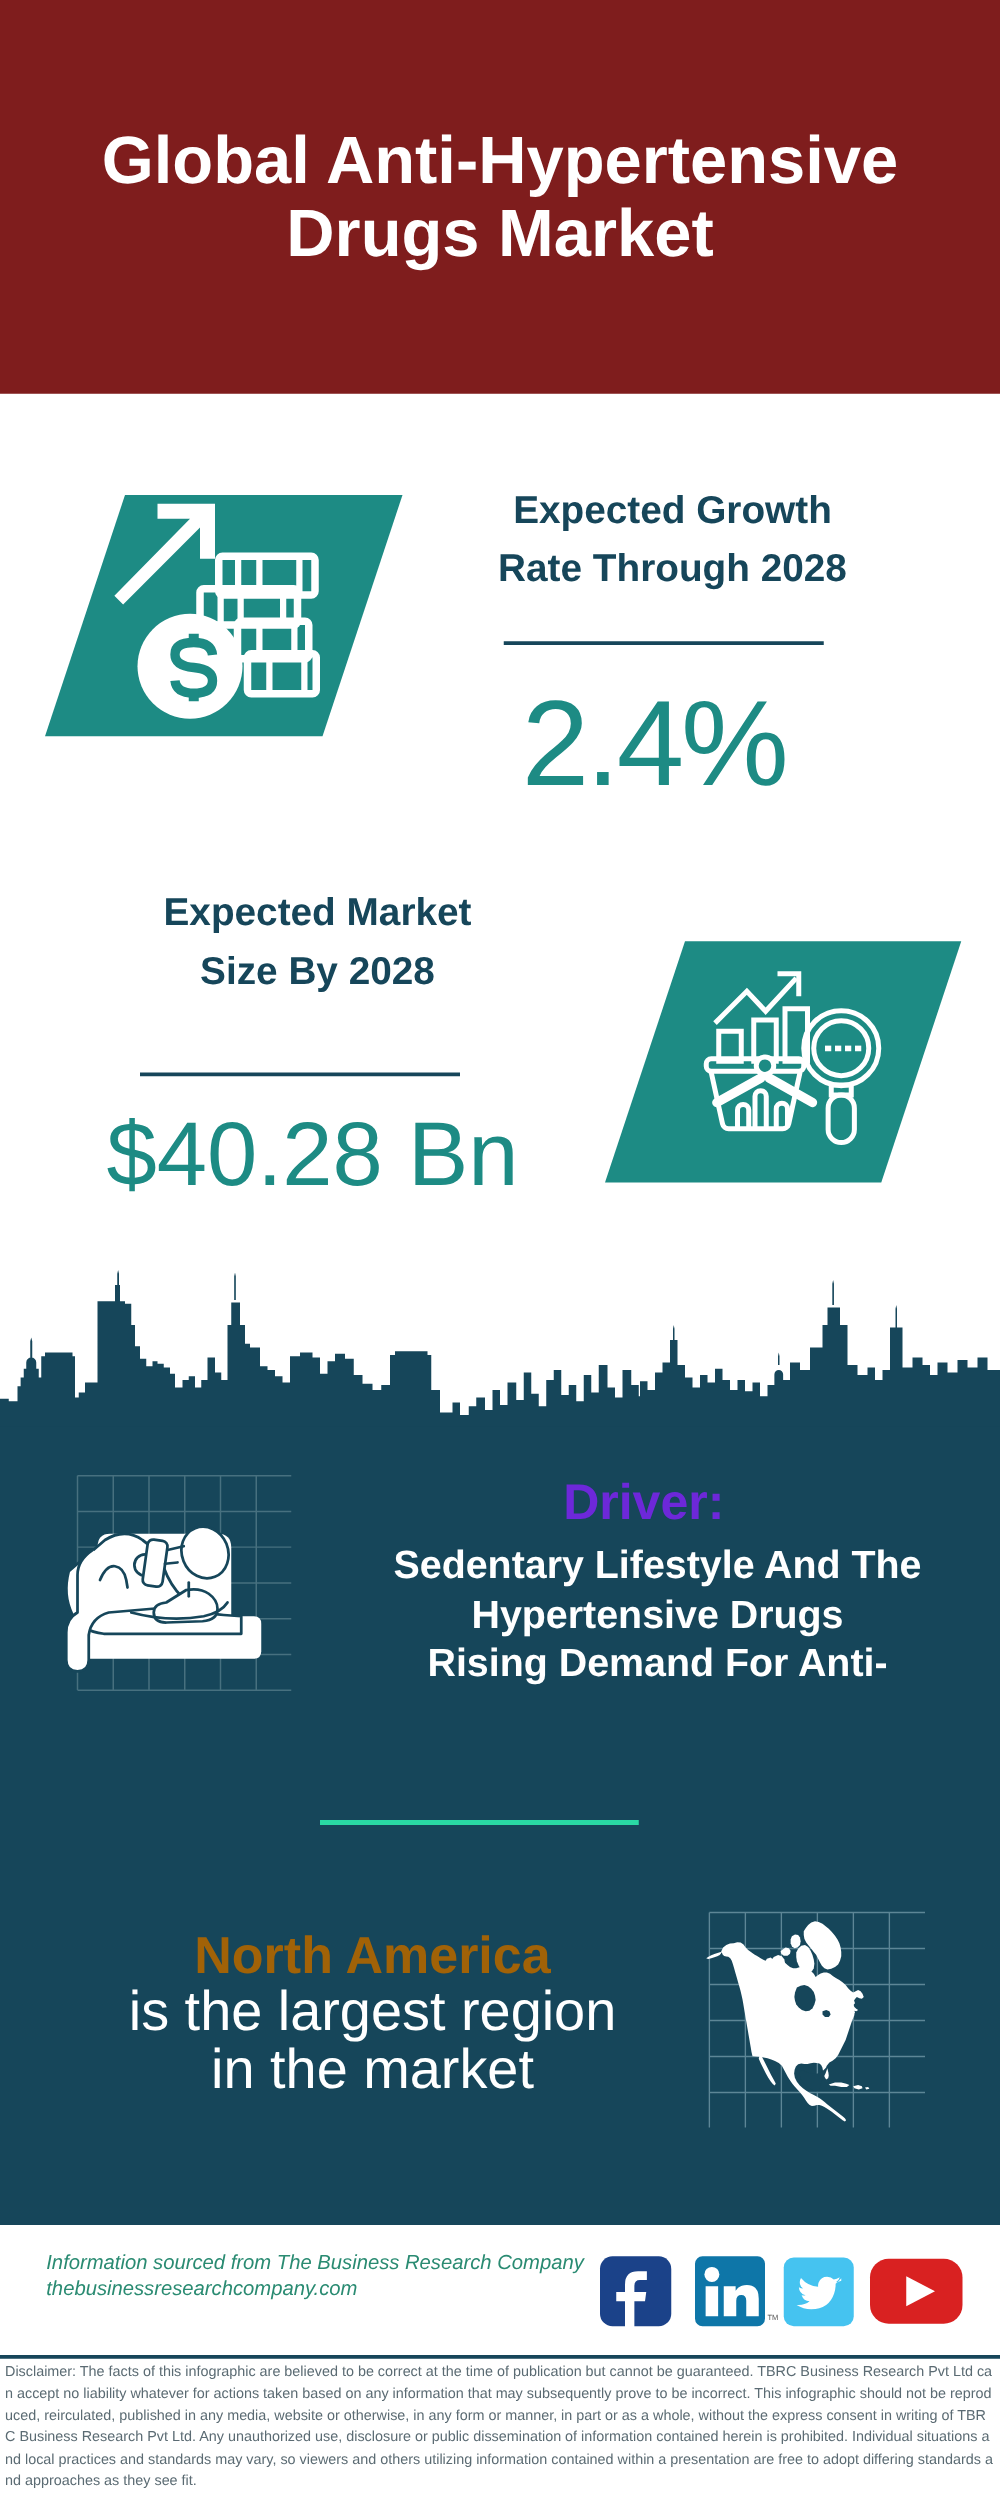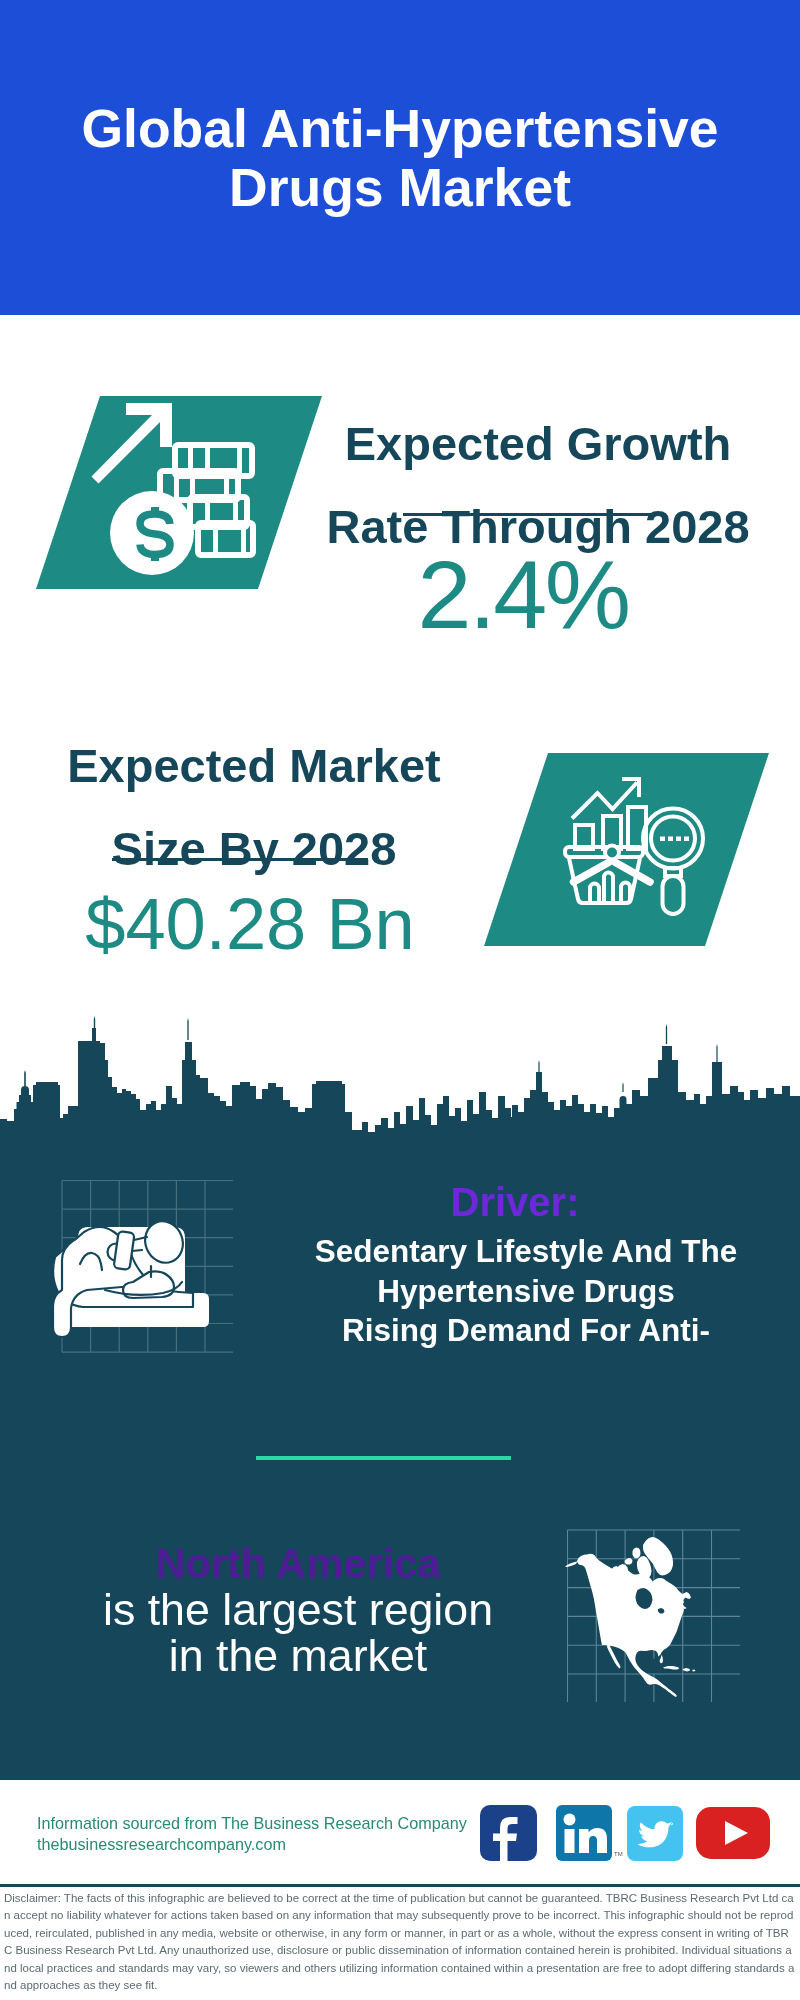--- a/index.html
+++ b/index.html
@@ -1,34 +1,34 @@
 <!DOCTYPE html>
 <html><head>
 <meta charset="utf-8">
 <style>
   html,body{margin:0;padding:0;}
   body{width:800px;height:2000px;background:#fff;font-family:"Liberation Sans",sans-serif;overflow:hidden;}
   .page{position:relative;width:800px;height:2000px;background:#fff;overflow:hidden;}
 
-  .header{position:absolute;left:0;top:0;width:800px;height:315px;background:#1d4ed8;}
+  .header{position:absolute;left:0;top:0;width:800px;height:315px;background:#7f1d1d;}
   .header-title{position:absolute;left:50px;top:99px;width:700px;text-align:center;color:#ffffff;
     font-size:53.5px;font-weight:bold;line-height:59px;}
 
-  .stat-title{color:#16465a;font-weight:bold;font-size:47px;line-height:47px;text-align:center;letter-spacing:0px;margin-top:36px;}
+  .stat-title{color:#16465a;font-weight:bold;font-size:31px;line-height:47px;text-align:center;letter-spacing:0px;}
   .stat-rule{position:absolute;height:3px;background:#16465a;}
   .stat-value{color:#1d8b84;text-align:center;font-weight:400;}
 
   .dark-body{position:absolute;left:0;top:1140px;width:800px;height:640px;background:#16465a;}
   .skyline-wrap{position:absolute;left:0;top:1000px;width:800px;height:160px;}
 
   .driver-label{color:#6d28d9;font-weight:bold;font-size:40px;line-height:44px;text-align:center;position:relative;left:-11px;}
   .driver-text{color:#ffffff;font-weight:bold;font-size:31.5px;line-height:39.5px;text-align:center;}
   .mint-rule{position:absolute;height:4px;background:#2ad9a4;}
 
-  .region-hl{color:#4c1d95;font-weight:bold;font-size:41.6px;line-height:46px;text-align:center;}
+  .region-hl{color:#a16207;font-weight:bold;font-size:41.6px;line-height:46px;text-align:center;}
   .region-txt{color:#ffffff;font-size:44.7px;line-height:46px;text-align:center;font-weight:400;}
 
   .footer{position:absolute;left:0;top:1780px;width:800px;height:220px;background:#ffffff;}
   .src-line{color:#2a8b72;font-size:16.2px;line-height:20.7px;white-space:nowrap;}
   .footer-rule{position:absolute;left:0;width:800px;height:3px;background:#16465a;}
   .disclaimer{position:absolute;color:#5b6b73;font-size:11.5px;line-height:17.4px;text-align:left;word-break:break-all;}
   svg{display:block;overflow:visible;}
 </style>
 </head>
 <body>
@@ -206,21 +206,21 @@
       <path d="M 102.0 137.5 L 100.0 140.0 L 97.6 142.2 L 94.8 143.6 L 91.8 144.2 L 88.8 144.0 L 86.0 143.0 L 83.4 141.8 L 81.2 141.2 L 80.0 142.6 L 79.8 145.2 L 80.6 148.0 L 82.2 150.6 L 84.2 153.0 L 86.6 155.0 L 89.2 156.6 L 91.8 157.8 L 94.2 158.4 L 95.6 157.0 L 96.2 154.4 L 96.8 151.6 L 97.8 149.0 L 99.0 146.4 L 100.4 143.8 L 101.4 141.0 L 102.0 139.0 Z" fill="#16465a"></path>
   </svg>
 
   <div style="position:absolute;left:48px;top:1541px;width:500px;">
     <div class="region-hl">North America</div>
     <div class="region-txt">is the largest region</div>
     <div class="region-txt">in the market</div>
   </div>
 
   <div class="footer">
-    <div style="position:absolute;left:37px;top:33px;">
+    <div style="position:absolute;left:37px;top:20px;font-style:italic;">
       <div class="src-line">Information sourced from The Business Research Company</div>
       <div class="src-line">thebusinessresearchcompany.com</div>
     </div>
 
     <svg style="position:absolute;left:0;top:0;" width="800" height="220" viewBox="0 1780 800 220">
       <g>
         <rect x="480" y="1805" width="57" height="56" rx="10" fill="#1b4289"></rect>
         <path fill="#ffffff" d="M 517.5 1824 h -5.5 q -4.5 0 -4.5 4.5 v 5 h 9.5 l -1 7.5 h -8.5 v 20.5 h -7.5 v -20.5 h -7 v -7.5 h 7 v -6 q 0 -10.5 10.5 -10.5 h 7 z"></path>
       </g>
       <g>

